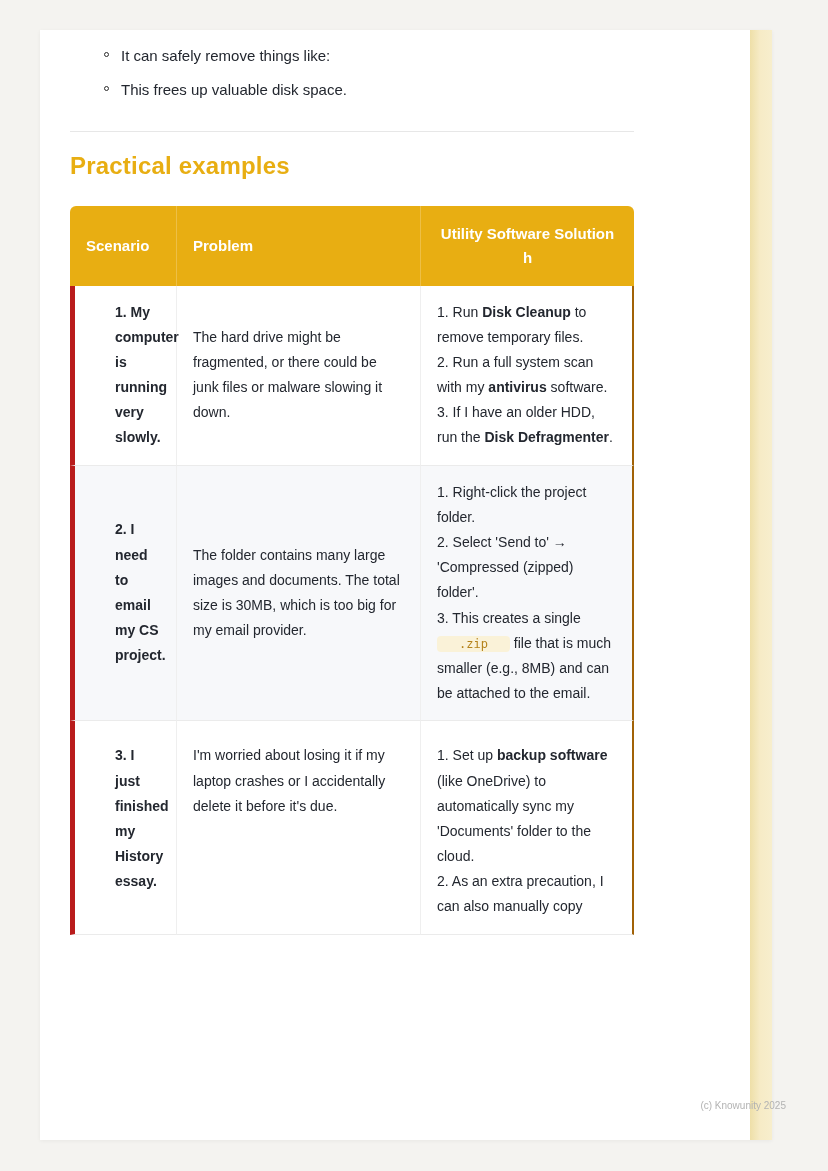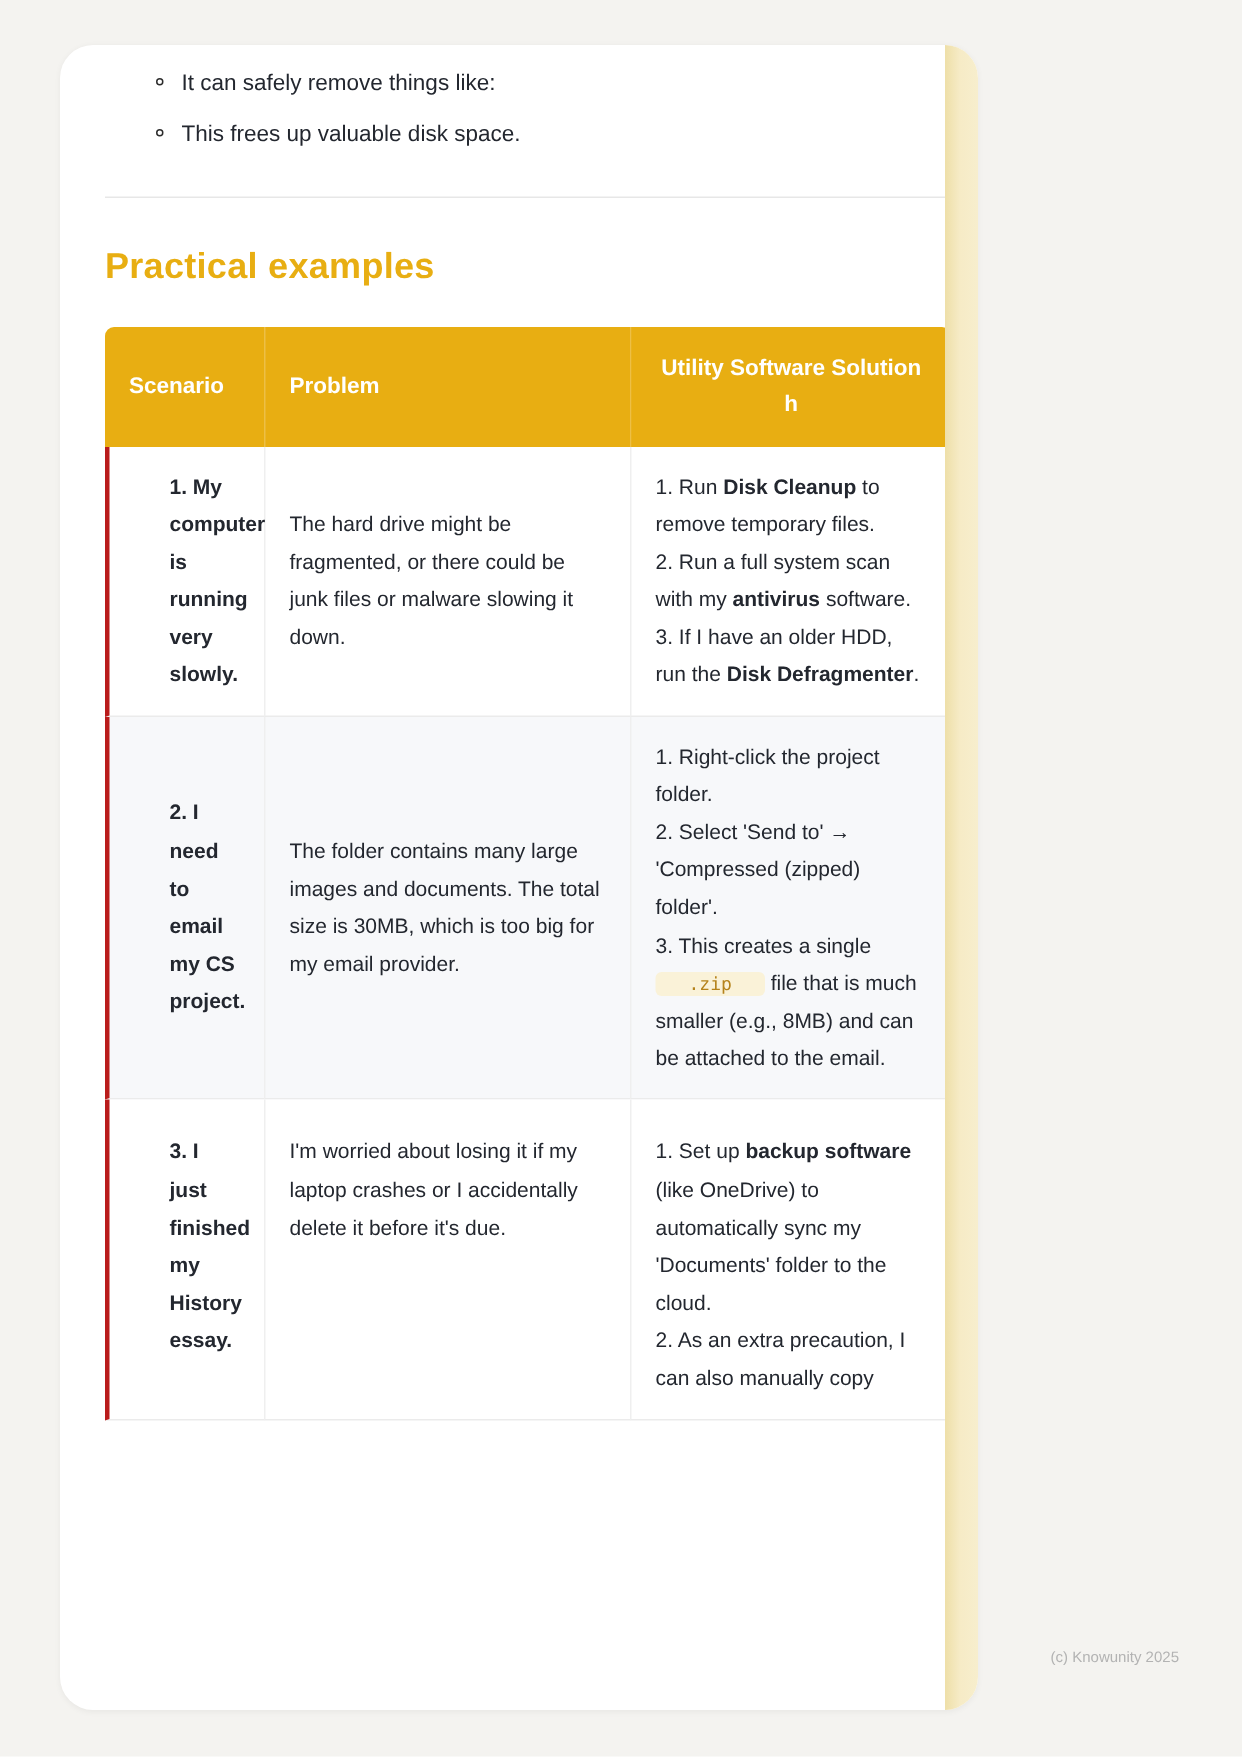--- a/index.html
+++ b/index.html
@@ -7,25 +7,24 @@
   body {
     background: #f4f3f0;
     font-family: "Liberation Sans", "DejaVu Sans", sans-serif;
     color: var(--body-text, #23272f);
     position: relative;
     overflow: hidden;
   }
   .page-card {
     position: absolute;
     left: 40px; top: 30px;
-    width: 612px; height: 1110px;
+    width: 732px; height: 1110px;
     background: #ffffff;
     overflow: hidden;
     box-shadow: 0 1px 4px rgba(0,0,0,0.05);
-    border-radius: 22px;
   }
   .edge-stripe {
     position: absolute;
     right: 0; top: 0;
     width: 22px; height: 100%;
     background: linear-gradient(90deg, #eedfa8 0%, var(--stripe, #f6ebc6) 45%, #f7eecd 100%);
   }
   .content { padding: 15px 0 0 30px; width: 594px; }
 
   
@@ -36,21 +35,21 @@
   .marker {
     position: absolute; left: 0; top: 7px;
     width: 5px; height: 5px;
     border: 1.4px solid #2c2c2c; border-radius: 50%;
     background: transparent;
   }
 
   .divider { border: none; border-top: 1px solid #e7e7e7; margin: 30px 0 0 0; width: 564px; }
 
   .heading {
-    margin-top: 32px;
+    margin-top: 20px;
     font-size: 24px; font-weight: 700;
     color: var(--accent-gold, #e8ae12);
     letter-spacing: 0.2px;
   }
   .intro { margin-top: 20px; font-size: 15px; }
 
   
   .ex-table {
     margin-top: 26px;
     width: 564px;
@@ -70,21 +69,21 @@
   .ex-table thead th:first-child { border-top-left-radius: 6px; margin-left: 27px; }
   .ex-table thead th:last-child { border-top-right-radius: 6px; text-align: center; }
   .ex-table td {
     padding: 14px 16px;
     vertical-align: middle;
     border-bottom: 1px solid #ebebeb;
     white-space: pre-wrap;
     background: #ffffff;
   }
   .ex-table td + td { border-left: 1px solid #efefef; }
-  .ex-table tbody td:first-child { border-left: 3px solid #b91c1c; padding-left: 40px; }
+  .ex-table tbody td:first-child { border-left: 5px solid #b91c1c; padding-left: 40px; }
   .ex-table tbody td:last-child { border-right: 2px solid #a16207; }
   .ex-table tr.shaded td { background: var(--shaded-row, #f7f8fa); }
   .ex-table tbody tr:last-child td { vertical-align: top; padding-top: 22px; }
   .cell-scenario { font-weight: 700; }
   .bold { font-weight: 700; }
   .code {
     font-family: "DejaVu Sans Mono", "Liberation Mono", monospace;
     font-size: 12px;
     background: var(--code-bg, #faf2d8);
     color: var(--code-text, #b5831c);

